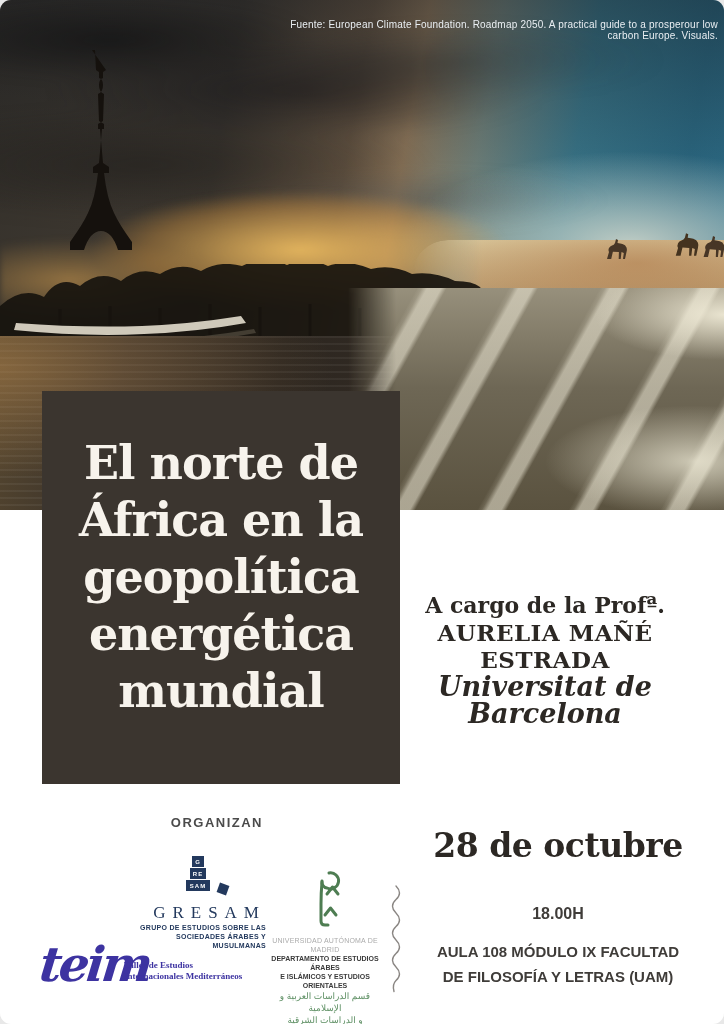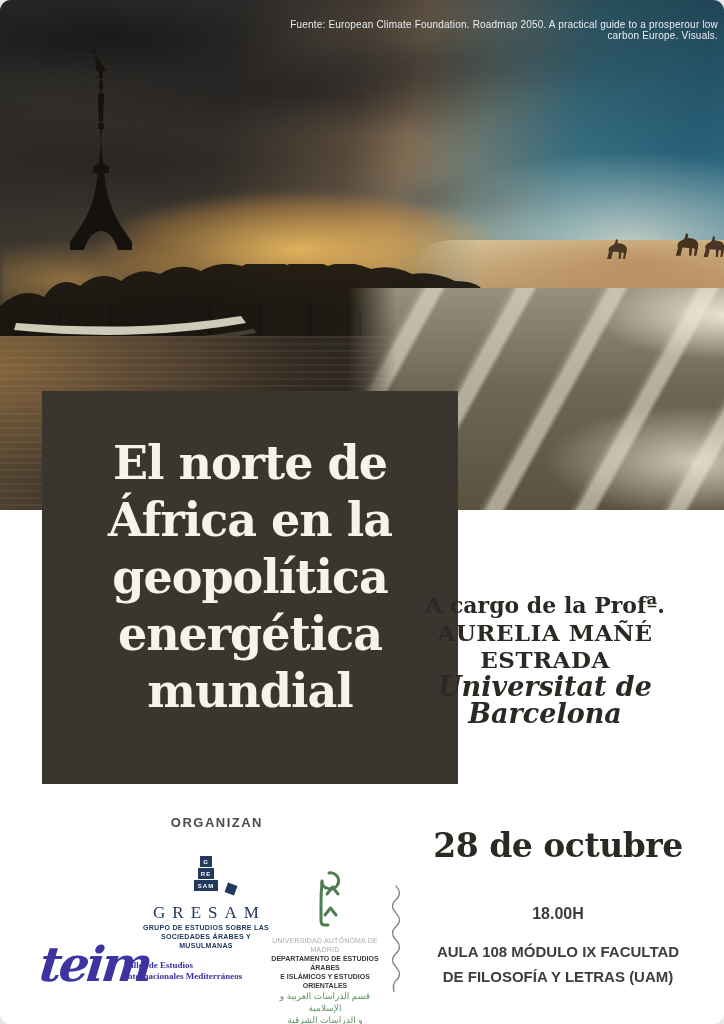--- a/index.html
+++ b/index.html
@@ -69,21 +69,21 @@
             mask-image: linear-gradient(to right, transparent, #000 48px);
   }
   .camel { position:absolute; }
   .credit {
     position:absolute; top:19px; right:6px; width:460px;
     font-size:10px; color:#e9eef2; text-align:right; letter-spacing:.2px;
   }
 
   
   .title-box {
-    position:absolute; left:42px; top:391px; width:416px; height:393px;
+    position:absolute; left:42px; top:391px; width:358px; height:393px;
     background:#3b352f; padding-top:44px; text-align:center;
   }
   .title-line {
     font-family:"DejaVu Serif", serif; font-weight:700;
     font-size:46px; line-height:57px; letter-spacing:-1px;
     color:#f7f3ec; white-space:nowrap;
   }
 
   
   .speaker {
@@ -92,21 +92,21 @@
   }
   .speaker .intro { font-size:22px; line-height:27px; }
   .speaker .name  { font-size:23px; line-height:27px; letter-spacing:.5px; }
   .speaker .affil { font-size:27px; line-height:27px;font-style:italic; }
 
   
   .organizan {
     position:absolute; left:133px; top:815px; width:130px; text-align:right;
     font-size:13px; font-weight:bold; letter-spacing:1.5px; color:#4b4b4b;
   }
-  .gresam { position:absolute; left:138px; top:855px; width:136px; text-align:center; color:#23395d; }
+  .gresam { position:absolute; left:130px; top:855px; width:136px; text-align:right; color:#23395d; }
   .gresam-blocks { position:relative; width:64px; margin:0 auto; height:40px; }
   .tile {
     background:#23395d; color:#ffffff; font-size:6px; font-weight:bold;
     display:flex; align-items:center; justify-content:center;
     margin:1px auto 0; letter-spacing:1px;
   }
   .tile.g { width:12px; height:11px; }
   .tile.re { width:16px; height:11px; }
   .tile.sam { width:24px; height:11px; }
   .tile.tilt { position:absolute; right:2px; bottom:2px; width:10px; height:10px; transform:rotate(20deg); margin:0; }

